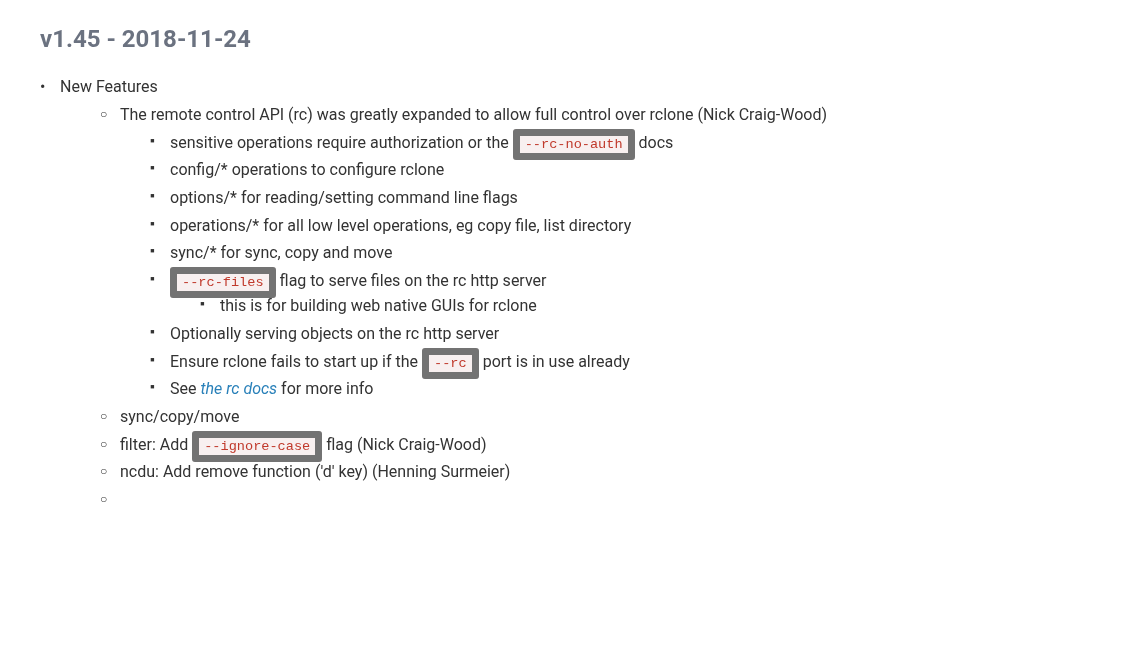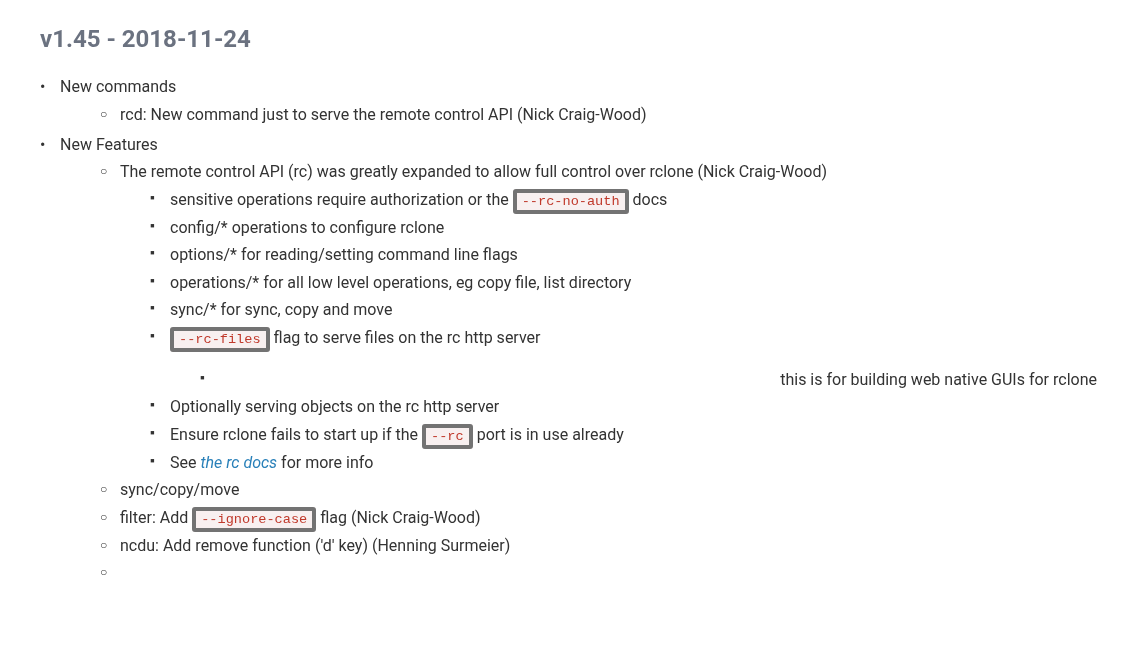--- a/index.html
+++ b/index.html
@@ -85,22 +85,21 @@
       content: "▪";
       position: absolute;
       left: 0;
       color: #333;
       font-size: 0.85rem;
     }
 
     ul.fourth-level {
       list-style: none;
       padding-left: 30px;
-      margin-top: 16px;
-      text-align: right;
+      margin-top: 0;
     }
 
     ul.fourth-level > li {
       position: relative;
       padding-left: 20px;
       margin-bottom: 2px;
     }
 
     ul.fourth-level > li::before {
       content: "▪";
@@ -108,47 +107,39 @@
       left: 0;
       color: #333;
       font-size: 0.85rem;
     }
 
     code.inline-code {
       font-family: "SFMono-Regular", Consolas, "Liberation Mono", Menlo, monospace;
       font-size: 0.85em;
       background-color: #f8f0f0;
       color: #c0392b;
-      border: 4px solid #737373;
+      border: 7px solid #737373;
       border-radius: 3px;
       padding: 1px 5px;
     }
 
     a.link {
       color: #2980b9;
       text-decoration: none;
       font-style: italic;
     }
   </style>
 </head>
 <body>
 
 <h2 class="version-title">v1.45 - 2018-11-24</h2>
 
 <ul class="top-level">
 
 
-  <li>
-    <span>New commands</span>
-    <ul class="second-level">
-      <li>
-        <span>rcd: New command just to serve the remote control API (Nick Craig-Wood)</span>
-      </li>
-    </ul>
-  </li>
 
   <li>
     <span>New Features</span>
     <ul class="second-level">
 
       <li>
         <span>The remote control API (rc) was greatly expanded to allow full control over rclone (Nick Craig-Wood)</span>
         <ul class="third-level">
           <li>
             <span>sensitive operations require authorization or the </span><code class="inline-code">--rc-no-auth</code><span> docs</span>

